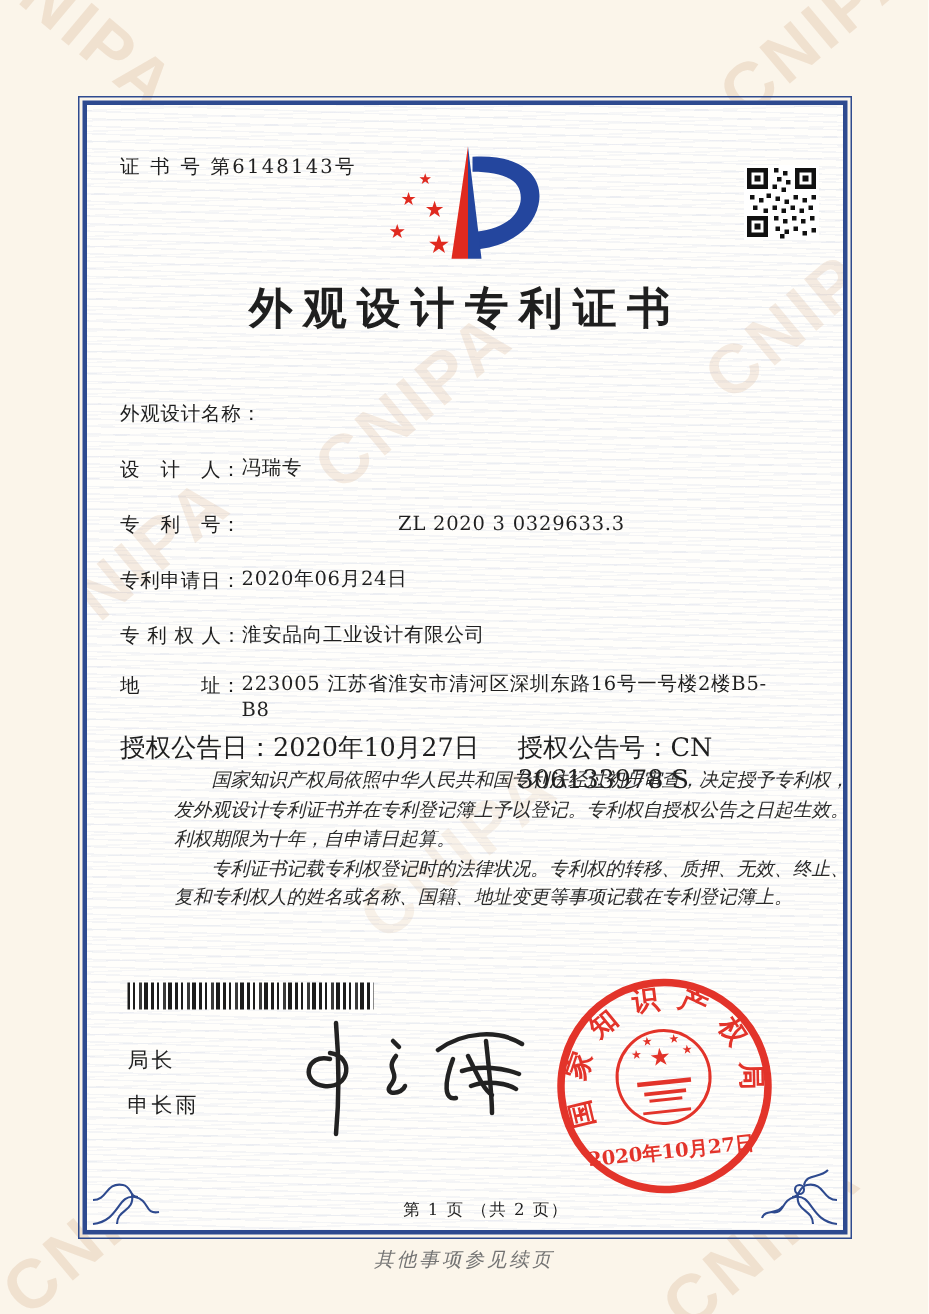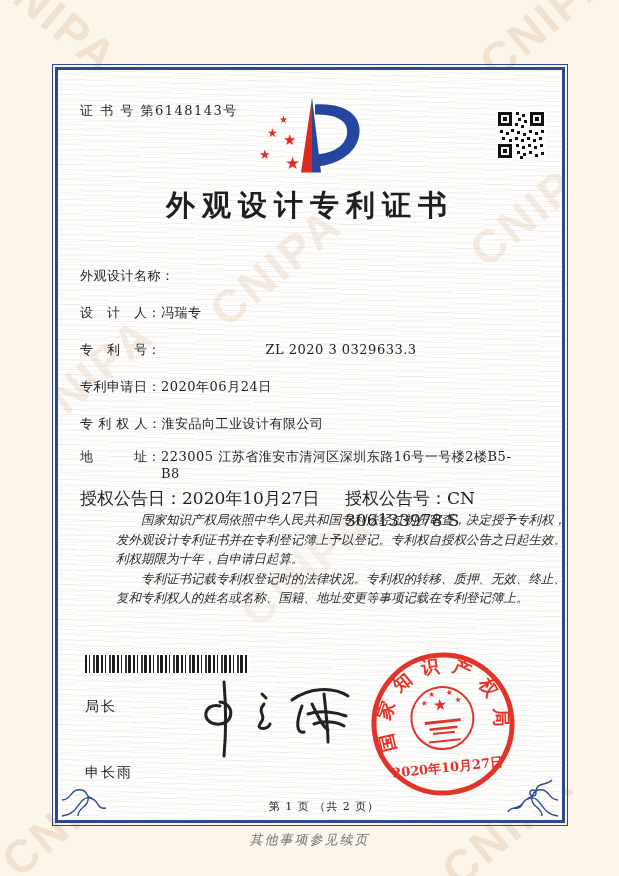--- a/index.html
+++ b/index.html
@@ -39,21 +39,21 @@
   .grant-row{ position:absolute; left:22px; top:417px; font-size:17px; width:470px;}
   .grant-no{ position:absolute; left:265px; top:0;}
   .paras{ position:absolute; left:20px; top:440px; width:466px;
     font-size:12.5px; line-height:19.5px; font-style:italic; color:#2a2a2a;margin-left:38px;}
   .paras p{ margin:0; text-indent:2em;}
   .barcode{ position:absolute; left:27px; top:585px; width:164px; height:18px;
     background:repeating-linear-gradient(90deg,
       #1c1c1c 0 2px, #fff 2px 4px, #1c1c1c 4px 5px, #fff 5px 8px,
       #3a3a3a 8px 10px, #fff 10px 11px, #1c1c1c 11px 14px, #fff 14px 16px);}
   .director-title{ position:absolute; left:27px; top:628px; font-size:14px; letter-spacing:2px;}
-  .director-name{ position:absolute; left:27px; top:694px; font-size:14px; letter-spacing:2px;}
+  .director-name{ position:absolute; left:27px; top:658px; font-size:14px; letter-spacing:2px;}
   .signature{ position:absolute; left:132px; top:606px; width:175px; height:85px;}
   .seal{ position:absolute; left:309px; top:578px; width:152px; height:152px; opacity:0.93;}
   .page-footer{ position:absolute; left:14px; top:729px; width:100%; text-align:center;
     font-size:11px; letter-spacing:1px;}
   .flourish{ position:absolute; width:72px; height:72px; bottom:2px;}
   .fr{ right:2px;}
   .fl{ left:2px; transform:scaleX(-1);}
   .note{ position:absolute; left:0; top:831px; width:100%; text-align:center;
     font-size:13px; font-style:italic; letter-spacing:2px; color:#737373; z-index:2;}
 </style>

